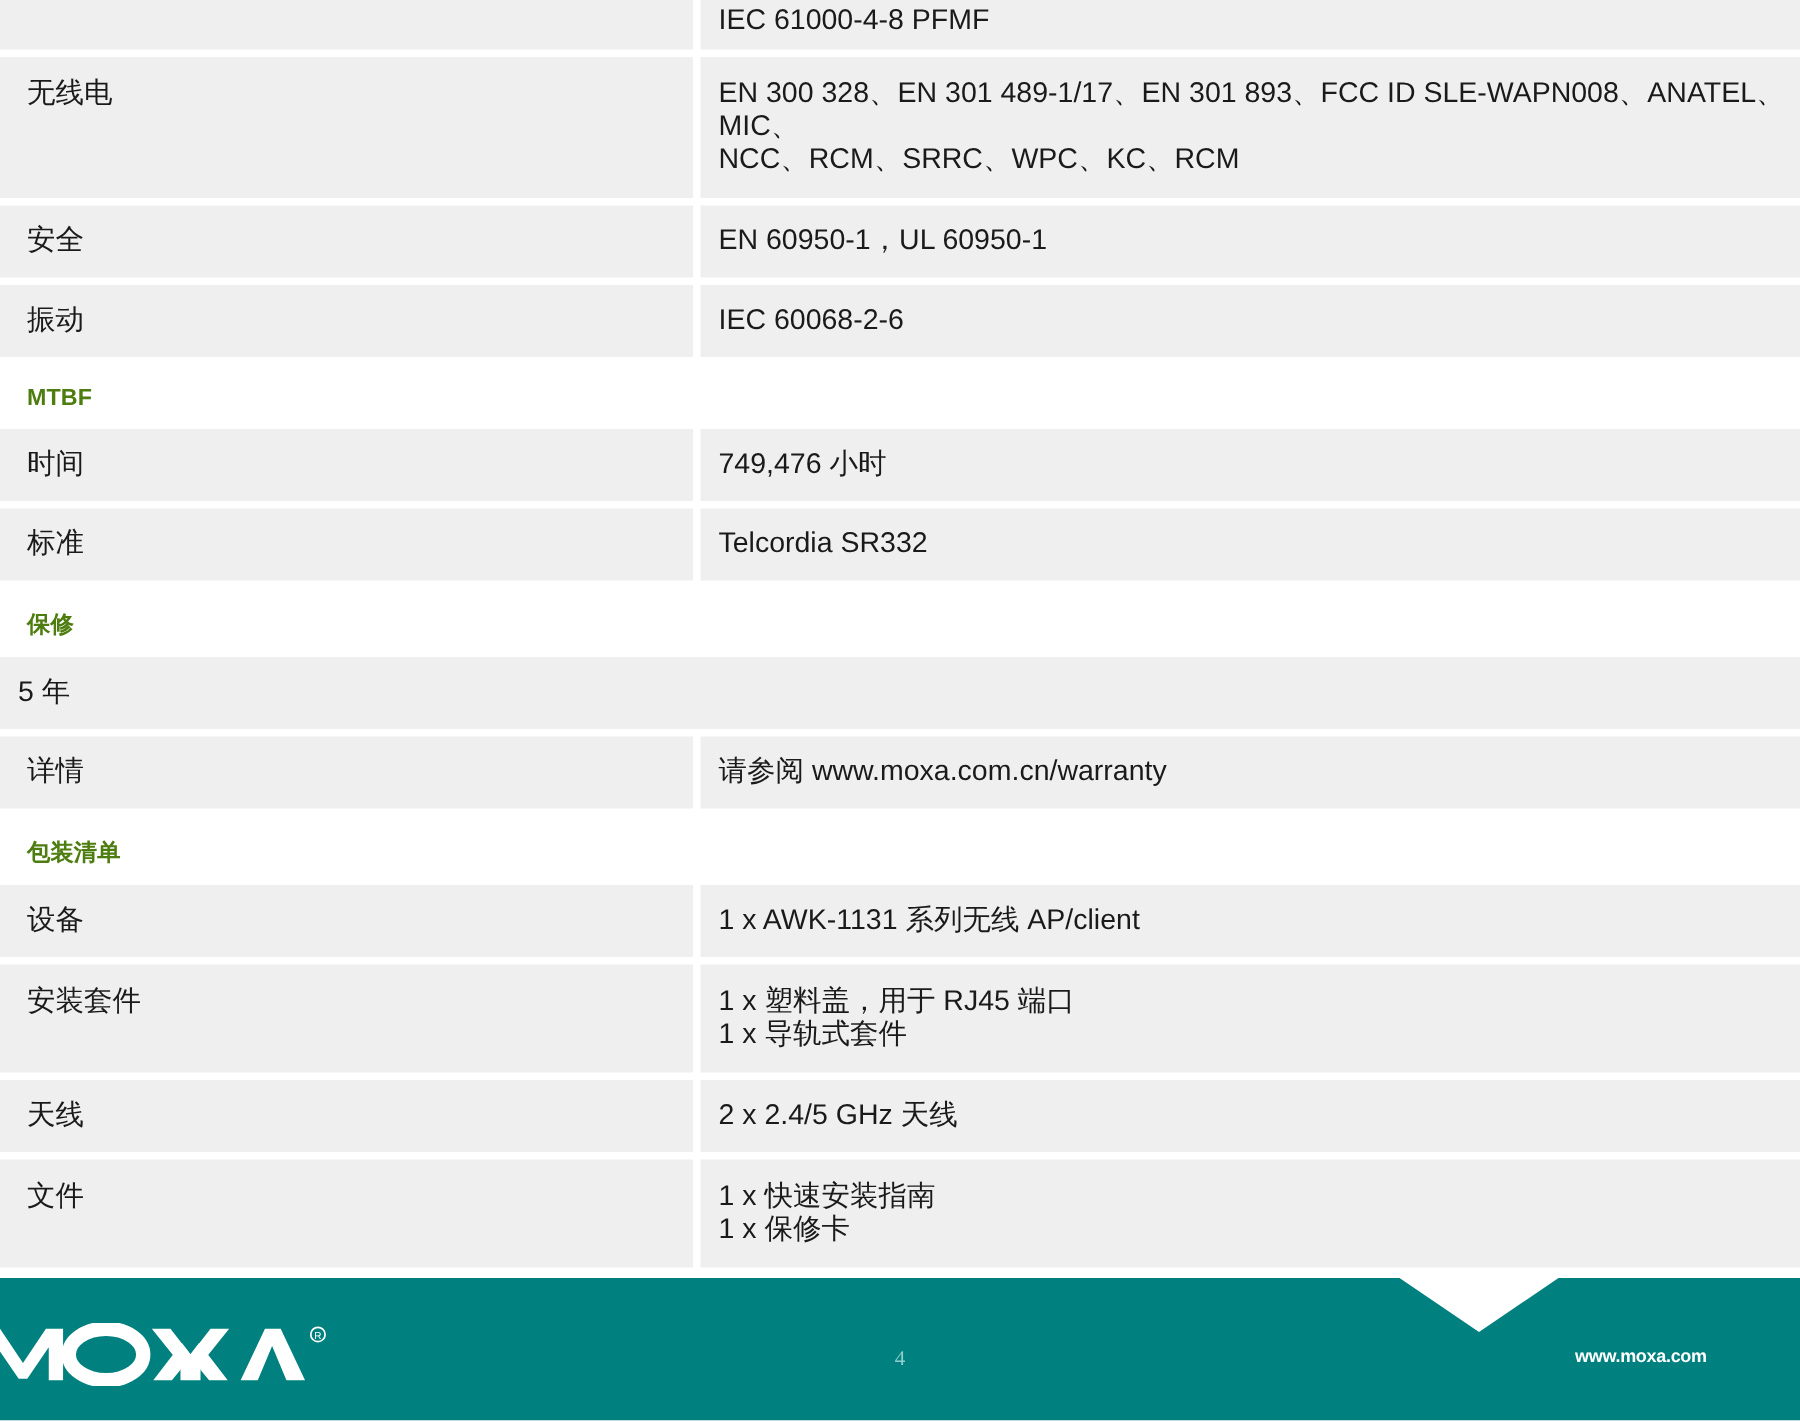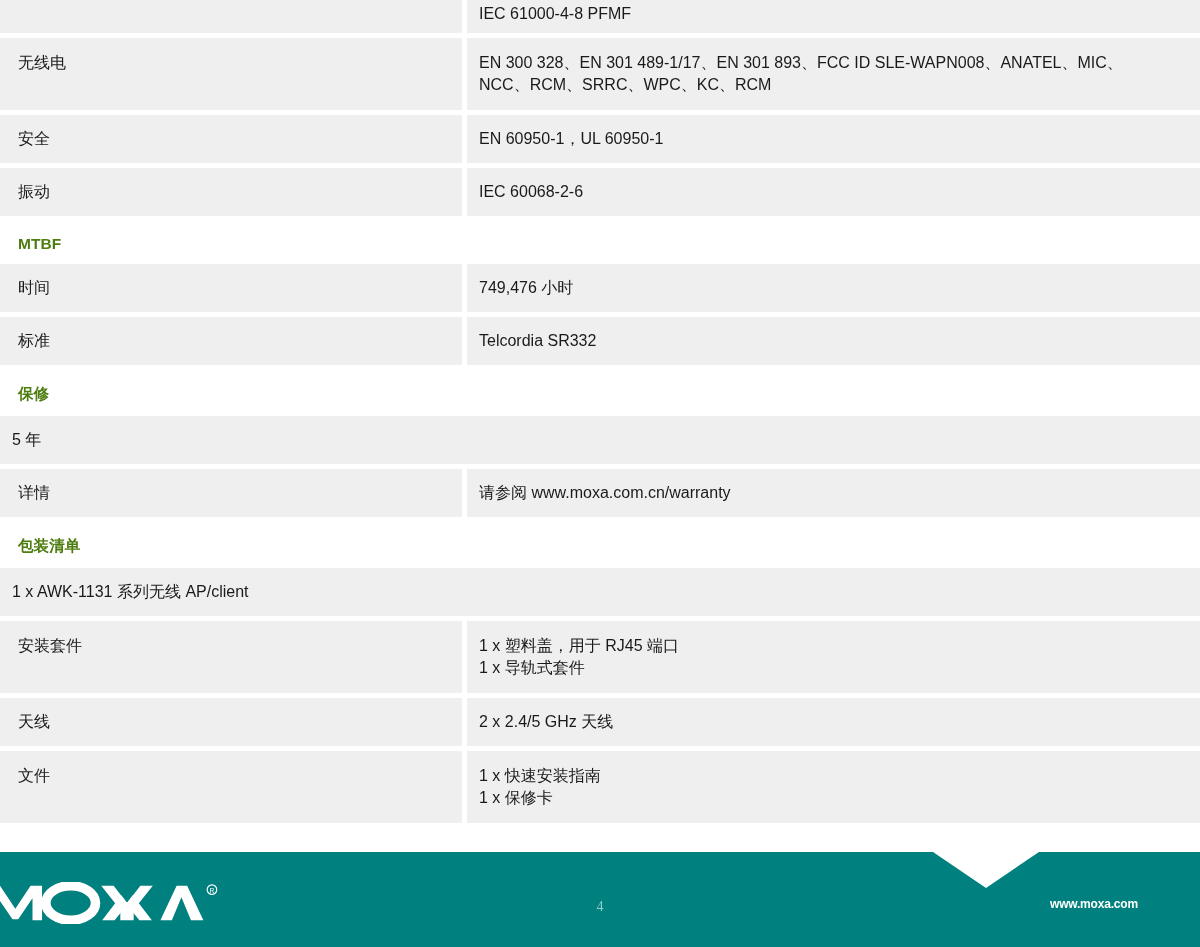--- a/index.html
+++ b/index.html
@@ -26,21 +26,21 @@
   .spec-row {
     display: flex;
     align-items: stretch;
     margin-bottom: 5px;
   }
   .spec-row .cell-label,
   .spec-row .cell-value {
     background: #efefef;
     box-sizing: border-box;
     padding: 13px 0 13px 18px;
-    font-size: 16px;
+    font-size: 19px;
     line-height: 22px;
     color: #1a1a1a;
   }
   .spec-row .cell-label {
     width: 462px;
     flex: 0 0 462px;
     margin-right: 5px;
   }
   .spec-row .cell-value {
     flex: 1 1 auto;
@@ -169,20 +169,21 @@
     </div>
     <div class="spec-row">
       <div class="cell-label">详情</div>
       <div class="cell-value">请参阅 www.moxa.com.cn/warranty</div>
     </div>
   </div>
 
   <div>
     <div class="section-heading">包装清单</div>
     <div class="spec-row">
+      <div class="cell-label">设备</div>
       <div class="cell-value">1 x AWK-1131 系列无线 AP/client</div>
     </div>
     <div class="spec-row tall">
       <div class="cell-label">安装套件</div>
       <div class="cell-value">1 x 塑料盖，用于 RJ45 端口
 1 x 导轨式套件</div>
     </div>
     <div class="spec-row">
       <div class="cell-label">天线</div>
       <div class="cell-value">2 x 2.4/5 GHz 天线</div>

